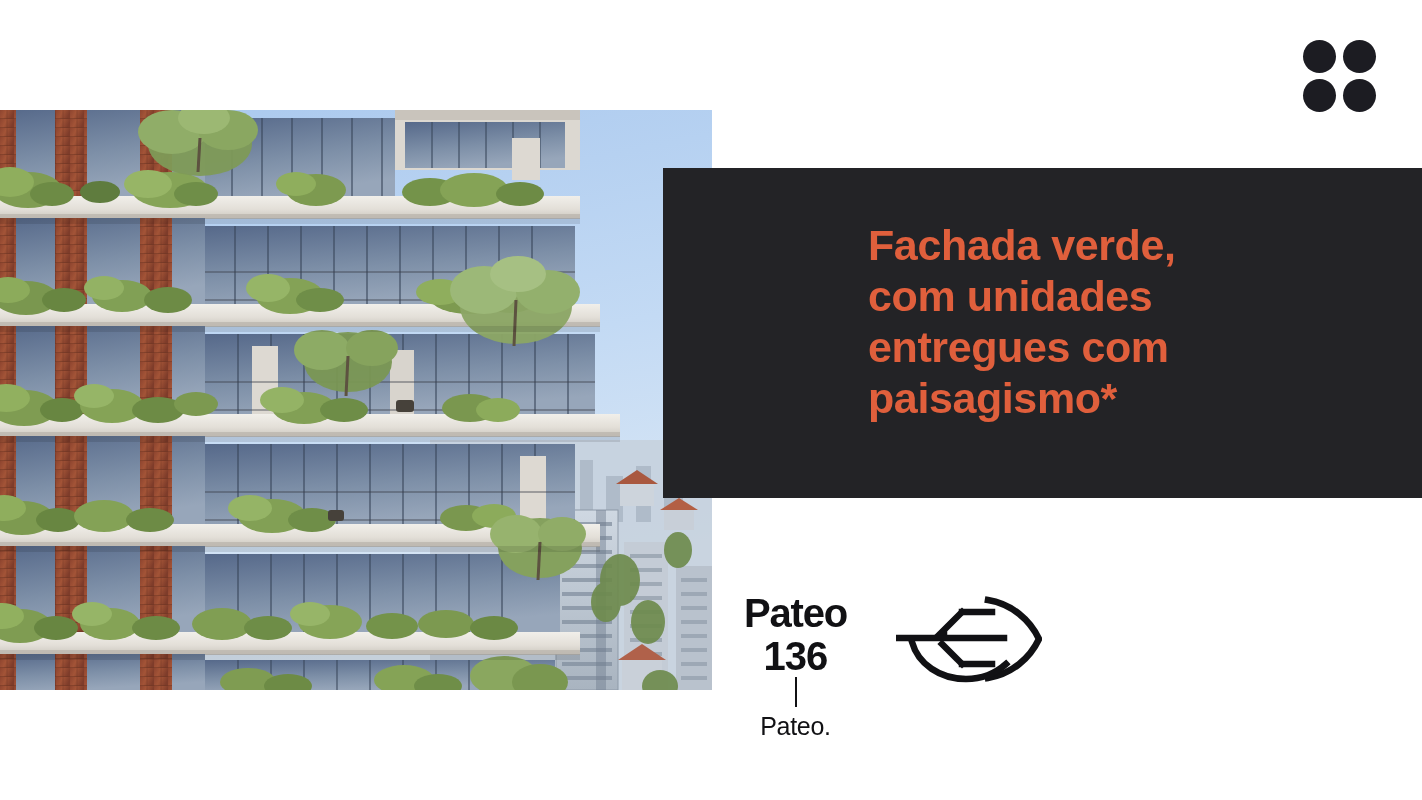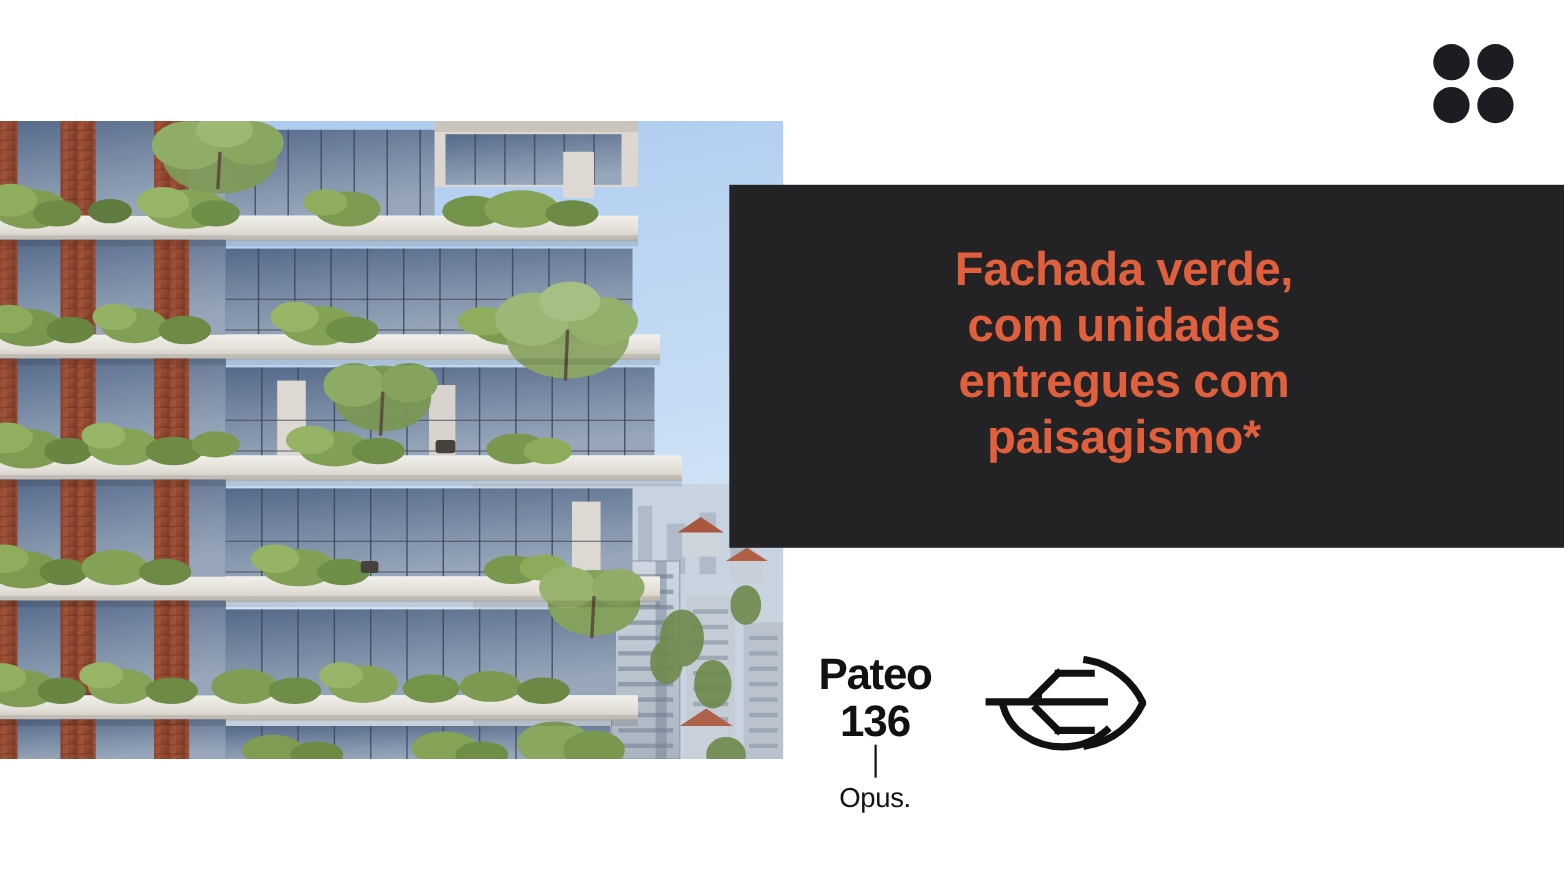--- a/index.html
+++ b/index.html
@@ -65,21 +65,20 @@
   .headline {
     position: absolute;
     left: 205px;
     top: 52px;
     color: #e05f3c;
     font-size: 43px;
     font-weight: bold;
     line-height: 51px;
     letter-spacing: -0.4px;
     white-space: pre-line;
-    text-align: center;
   }
 
   
   .logo {
     position: absolute;
     left: 744px;
     top: 592px;
     width: 300px;
     height: 96px;
   }
@@ -557,21 +556,21 @@
 entregues com
 paisagismo*</div>
   </div>
 
   <div class="logo">
     <div class="logo-text">
       <div class="logo-pateo">Pateo</div>
       <div class="logo-row2">
         <span class="logo-136">136</span>
         <span class="logo-divider"></span>
-        <span class="logo-opus">Opus.</span>
+        <span class="logo-opus">Pateo.</span>
       </div>
     </div>
     <div class="logo-leaf">
       <svg viewBox="0 0 146 90" xmlns="http://www.w3.org/2000/svg">
         <g fill="none" stroke="#111114" stroke-width="6.5" stroke-linecap="square" stroke-linejoin="miter">
 
           <path d="M92 6 C116 10 134 26 143 45 C134 64 116 80 92 84"></path>
           <path d="M16 48 C22 70 44 85 70 85 C86 85 100 79 110 70"></path>
 
           <line x1="0" y1="44" x2="108" y2="44"></line>

